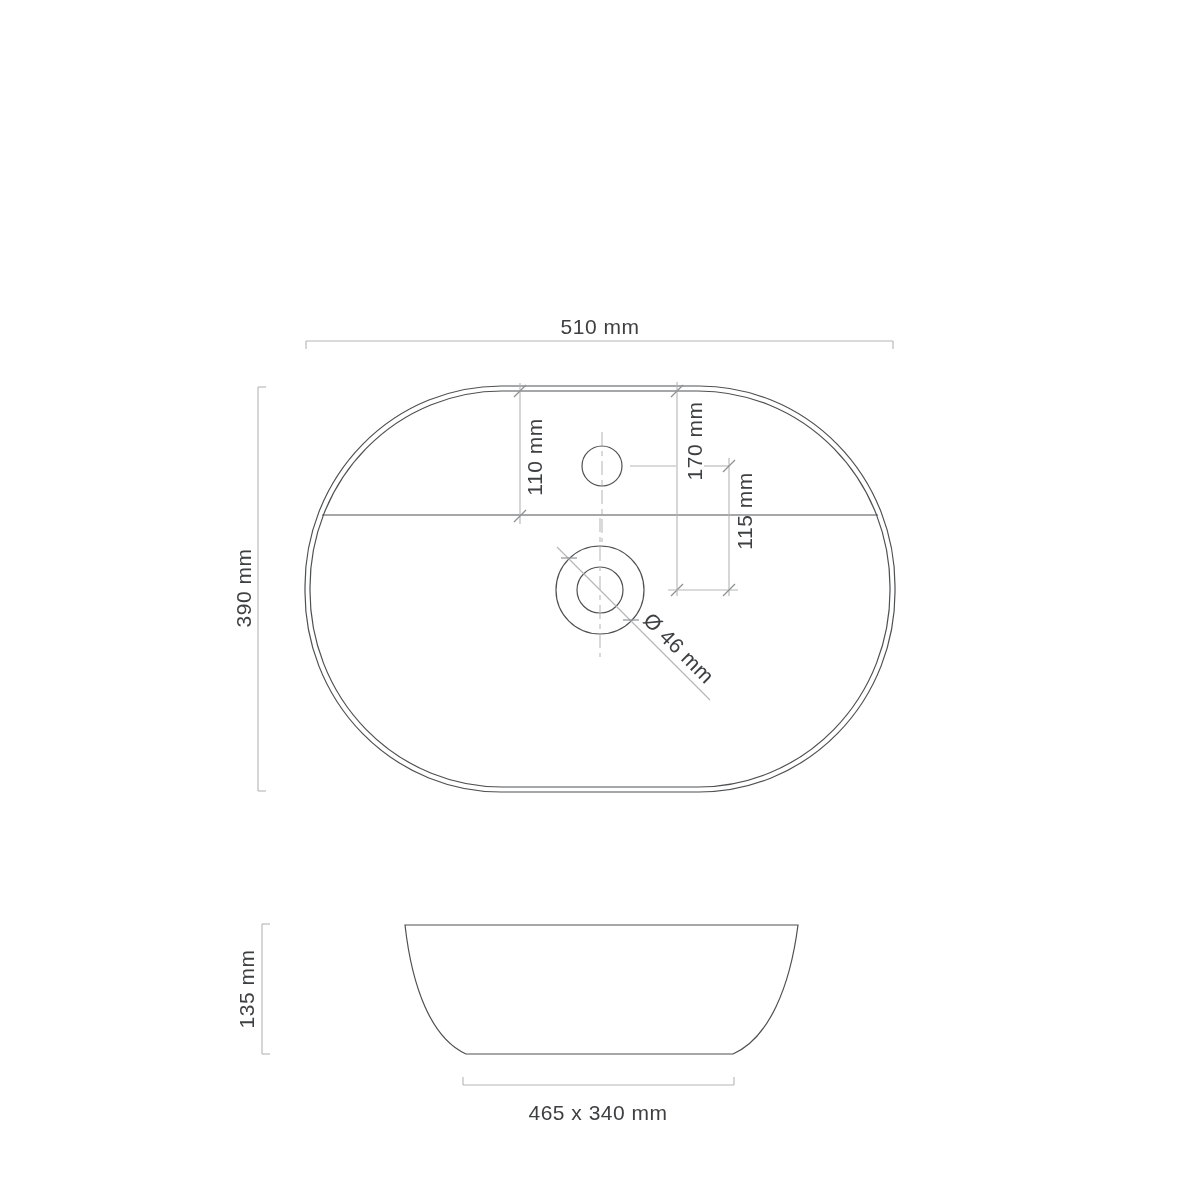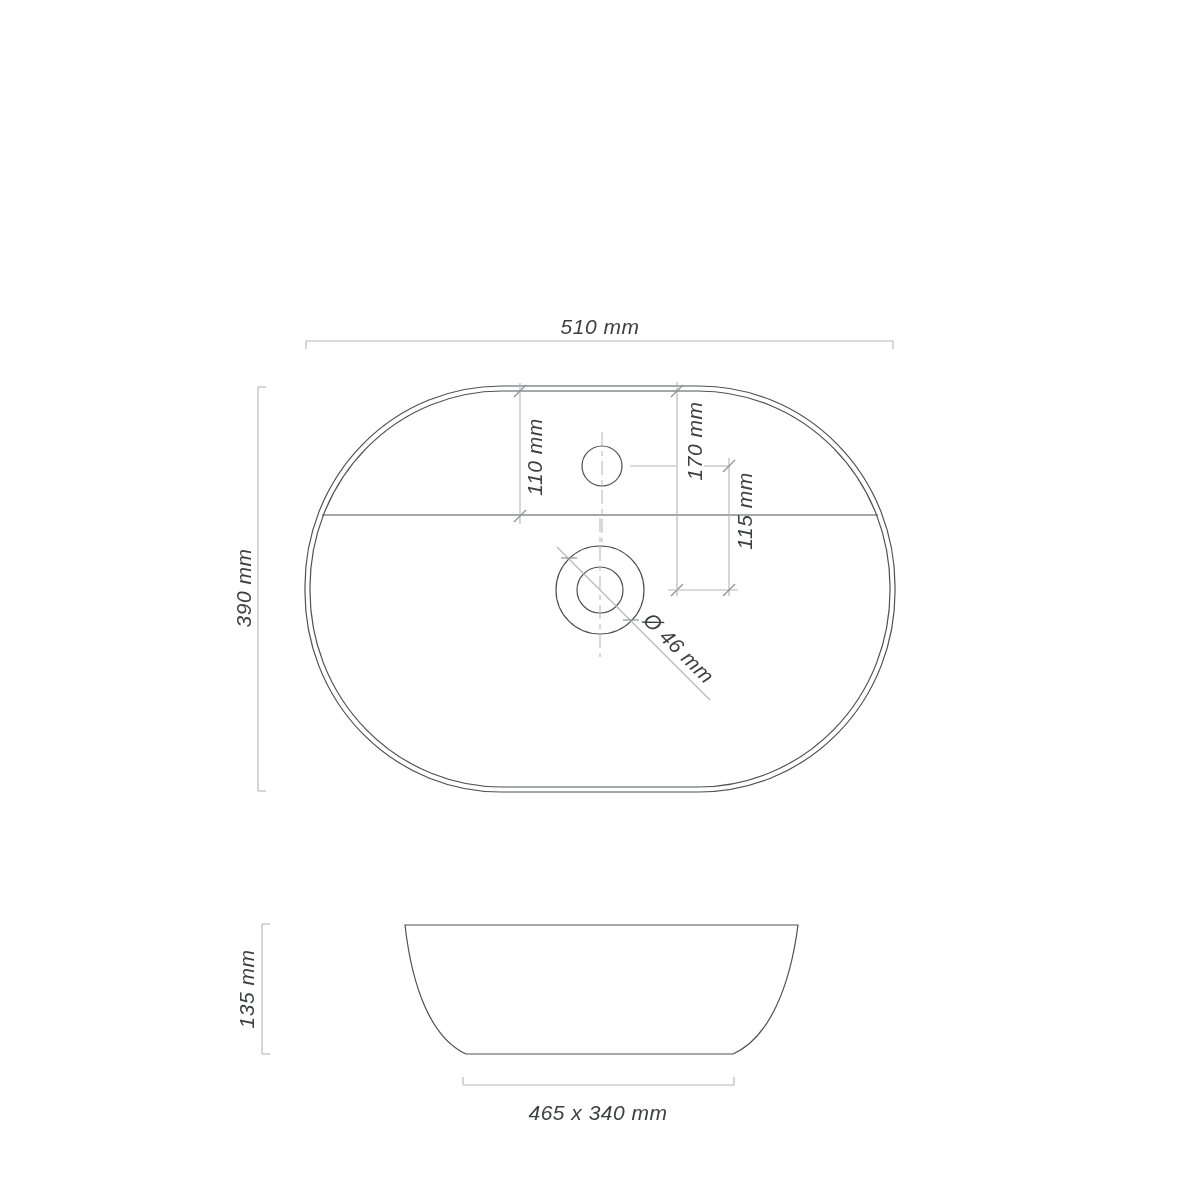--- a/index.html
+++ b/index.html
@@ -1,16 +1,16 @@
 <!DOCTYPE html>
 <html><head>
 <meta charset="utf-8">
 <style>
   html,body{margin:0;padding:0;background:#ffffff;}
-  .canvas{position:relative;width:1200px;height:1120px;background:#ffffff;overflow:hidden;font-style:italic;}
+  .canvas{position:relative;width:1200px;height:1120px;background:#ffffff;overflow:hidden;}
   svg{display:block;}
   .obj{fill:none;stroke:#4f5052;stroke-width:1.2;}
   .dim{fill:none;stroke:#b5b5b5;stroke-width:1.1;}
   .tick{fill:none;stroke:#8f9092;stroke-width:1.2;}
   .cl{fill:none;stroke:#b3b3b3;stroke-width:1;stroke-dasharray:14 5 5 5;}
   .lbl{font-family:"Liberation Sans",sans-serif;font-size:21px;fill:#3e3f41;
        letter-spacing:0.5px;text-anchor:middle;dominant-baseline:central;}
 </style>
 </head>
 <body>

